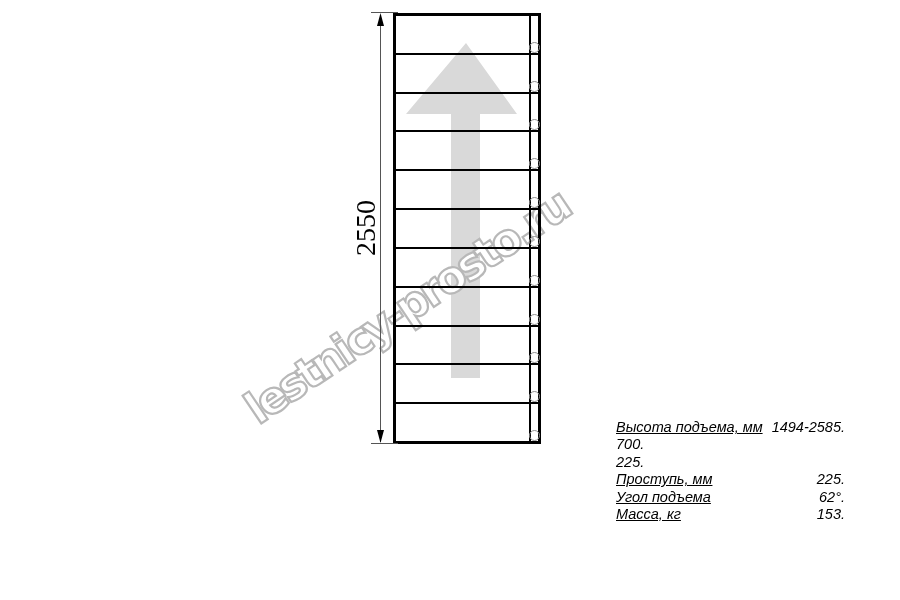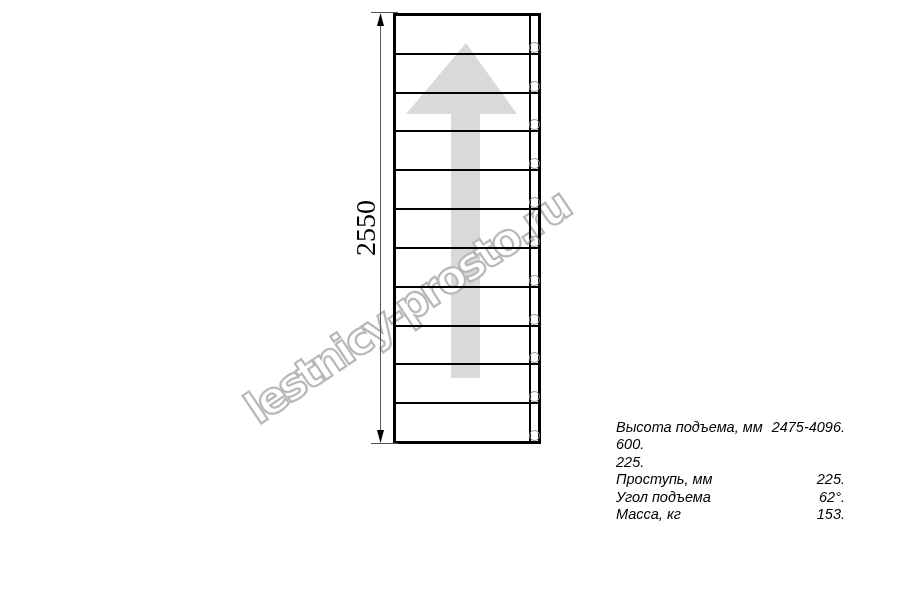--- a/index.html
+++ b/index.html
@@ -120,21 +120,21 @@
     font-size: 14.5px;
     color: #000000;
     z-index: 4;
   }
   .spec-row {
     display: flex;
     justify-content: space-between;
     line-height: 17.4px;
     white-space: nowrap;
   }
-  .spec-label { text-align: left; }
+  .spec-label { text-align: left; text-decoration: underline; }
   .spec-value { text-align: right; }
 </style>
 </head>
 <body>
 
 <div class="canvas">
 
   <div class="direction-arrow"></div>
 
   <div class="watermark">lestnicy-prosto.ru</div>
@@ -181,24 +181,24 @@
   <div class="dim-ext bottom"></div>
   <div class="dim-line"></div>
   <div class="dim-arrowhead up"></div>
   <div class="dim-arrowhead down"></div>
   <div class="dim-label">2550</div>
 
   <div class="spec-table">
 
   <div class="spec-row">
         <span class="spec-label">Высота подъема, мм</span>
-        <span class="spec-value">2475-4096.</span>
-      </div>
-      <div class="spec-row">
-        <span class="spec-value">600.</span>
+        <span class="spec-value">1494-2585.</span>
+      </div>
+      <div class="spec-row">
+        <span class="spec-value">700.</span>
       </div>
       <div class="spec-row">
         <span class="spec-value">225.</span>
       </div>
       <div class="spec-row">
         <span class="spec-label">Проступь, мм</span>
         <span class="spec-value">225.</span>
       </div>
       <div class="spec-row">
         <span class="spec-label">Угол подъема</span>

